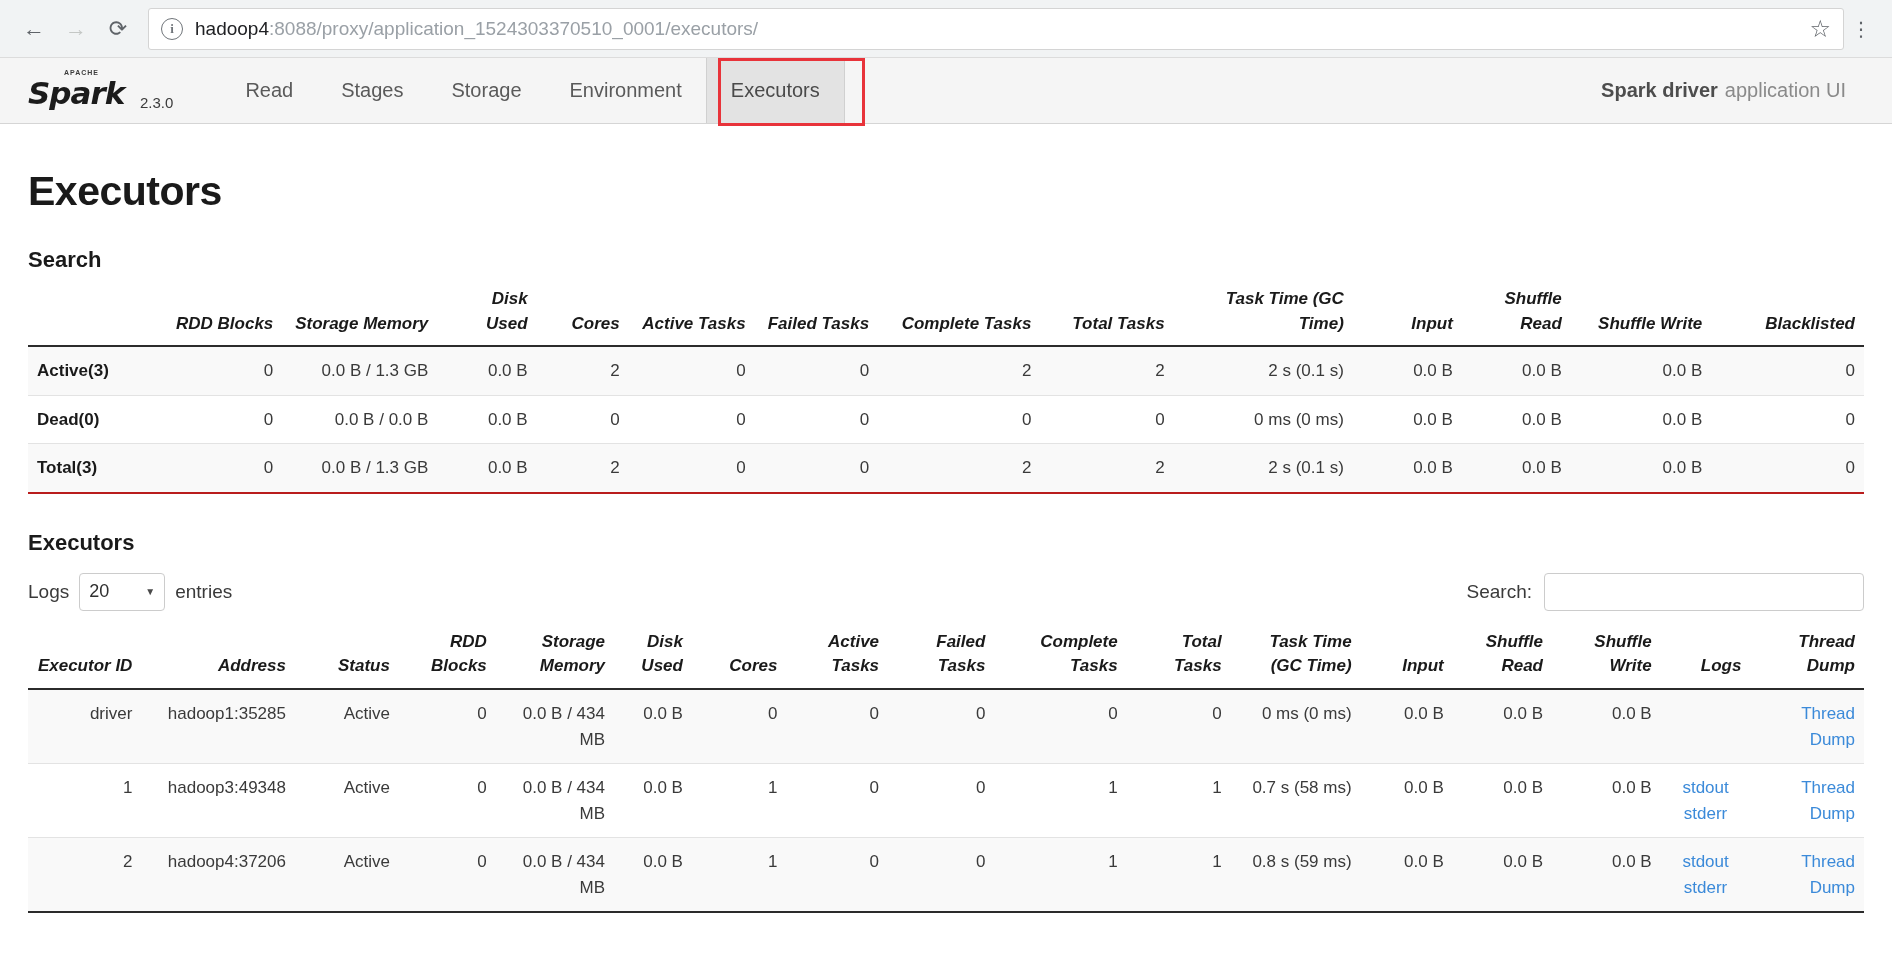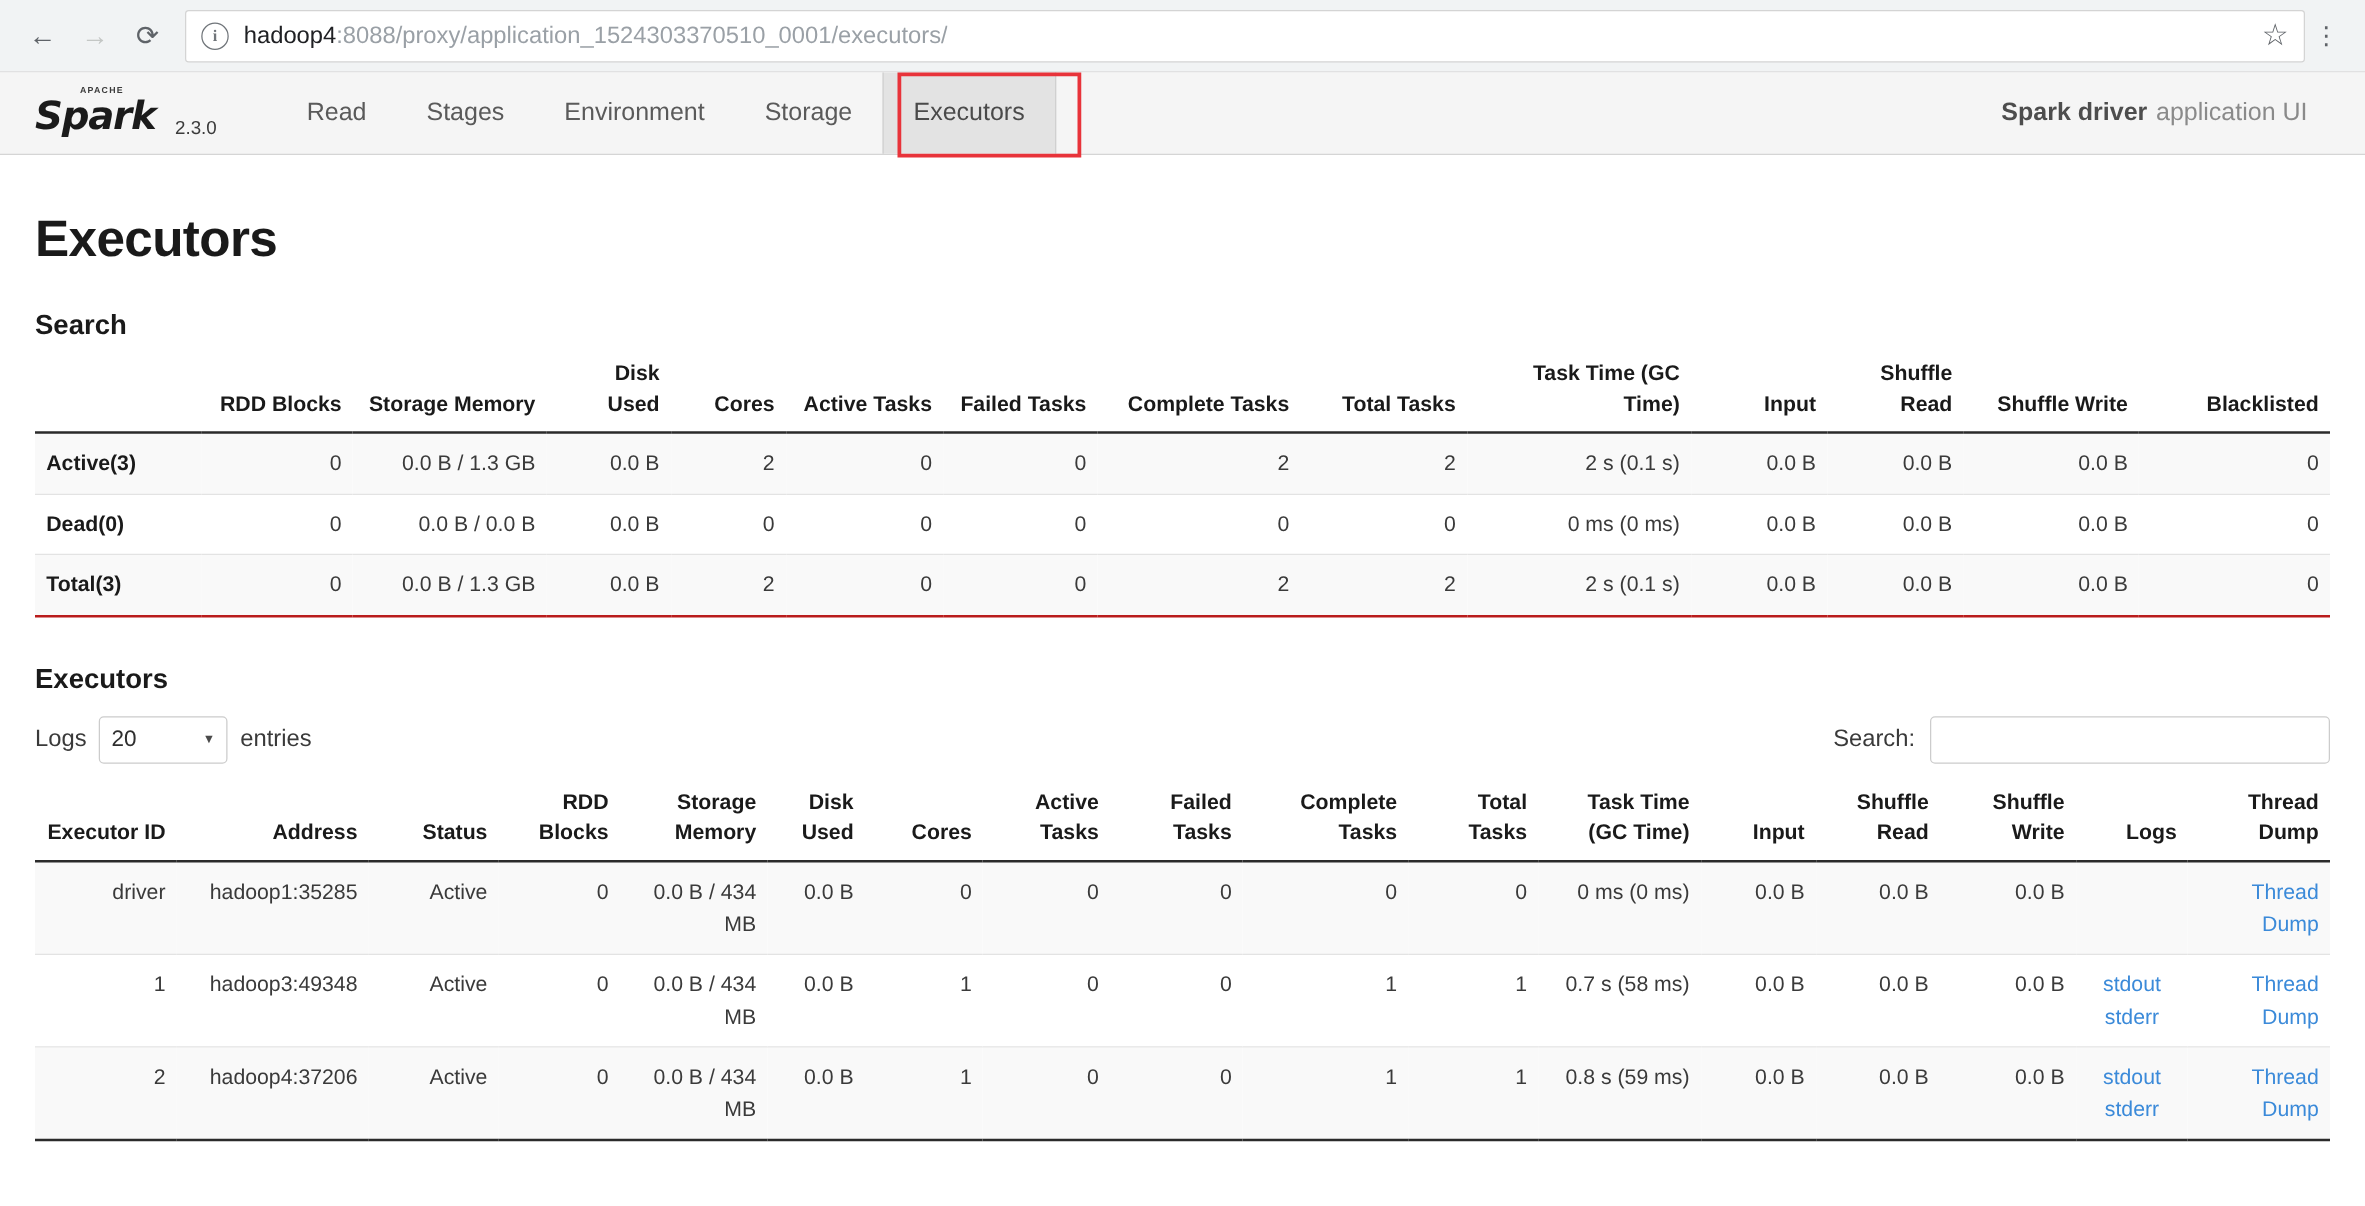--- a/index.html
+++ b/index.html
@@ -219,20 +219,21 @@
   }
   table.spark-table th {
     font-size: 17px;
     font-weight: bold;
     color: #1a1a1a;
     text-align: right;
     vertical-align: bottom;
     padding: 0 9px 9px 9px;
     border-bottom: 2px solid #2b2b2b;
     line-height: 1.45;
+    font-style: italic;
   }
   table.spark-table td {
     font-size: 17px;
     color: #3a3a3a;
     text-align: right;
     vertical-align: top;
     padding: 11px 9px;
     border-bottom: 1px solid #e3e3e3;
     line-height: 1.5;
   }
@@ -268,21 +269,21 @@
     height: 44px;
   }
   .show-entries {
     display: flex;
     align-items: center;
     gap: 10px;
     font-size: 19px;
     color: #3a3a3a;
   }
   .entries-select {
-    width: 103px;
+    width: 86px;
     height: 38px;
     border: 1px solid #cccccc;
     border-radius: 4px;
     background: #ffffff;
     display: flex;
     align-items: center;
     justify-content: space-between;
     padding: 0 9px;
     box-sizing: border-box;
     font-size: 18px;
@@ -339,22 +340,22 @@
       <svg class="star" width="42" height="42" viewBox="0 0 24 24" style="position:absolute;left:58px;top:-6px;">
         <path d="M12 1.8l2.9 6.2 6.8.8-5 4.6 1.4 6.7L12 16.7 5.9 20.1l1.4-6.7-5-4.6 6.8-.8z" fill="none" stroke="#e8703a" stroke-width="2.2" stroke-linejoin="round"></path>
       </svg>
     </span>
     <span class="spark-version">2.3.0</span>
   </div>
 
   <div class="nav-tabs">
     <div class="nav-tab">Read</div>
     <div class="nav-tab">Stages</div>
+    <div class="nav-tab">Storage</div>
     <div class="nav-tab">Environment</div>
-    <div class="nav-tab">Storage</div>
     <div class="nav-tab active" id="tab-executors">Executors</div>
   </div>
 
   <div class="app-title">
     <b>Spark driver</b>
       <span>application UI</span>
   </div>
 
   <div class="tab-highlight" id="tab-highlight" style="left: 718.234px; top: 0px; width: 146.938px; height: 68px;"></div>
 </div>

